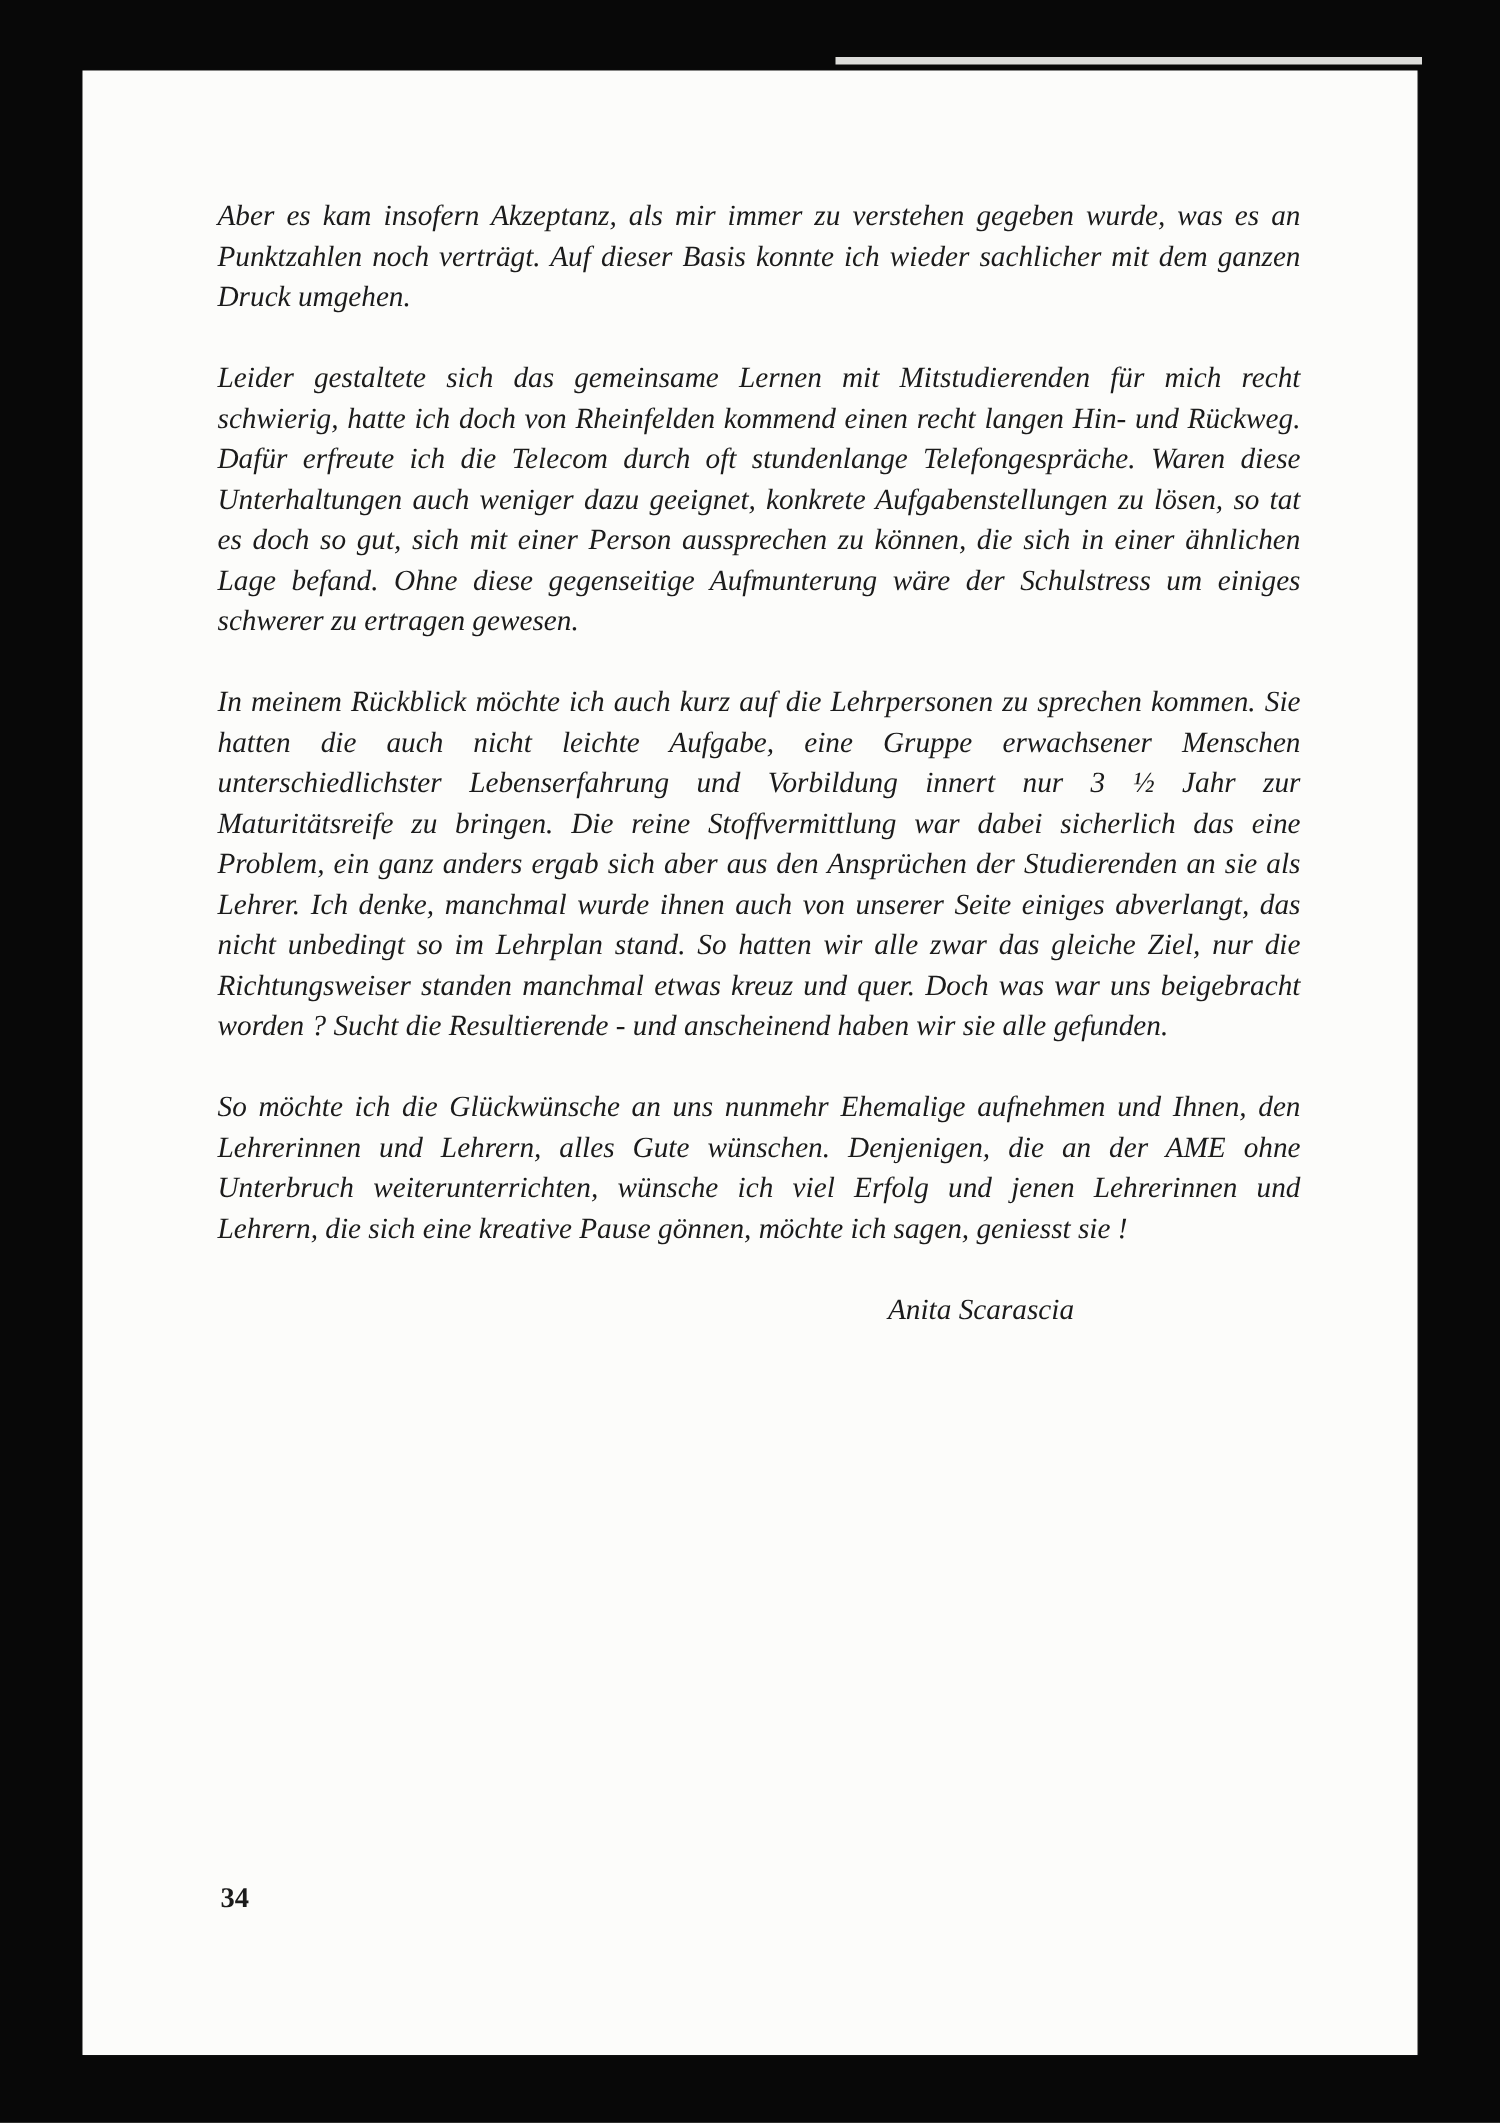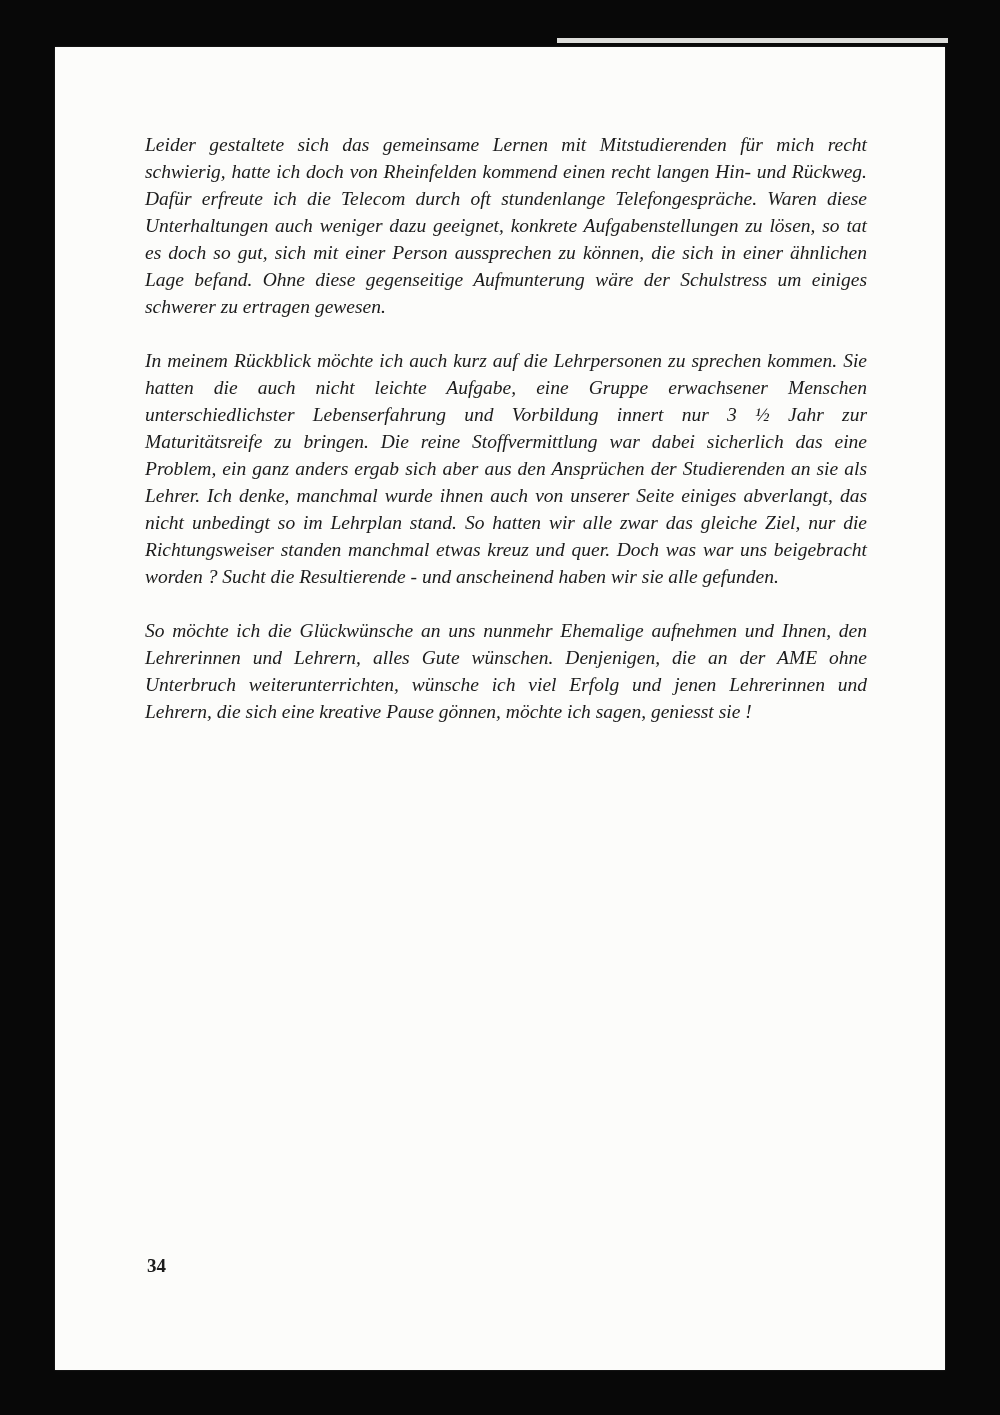--- a/index.html
+++ b/index.html
@@ -65,19 +65,21 @@
     text-align: center;
   }
 </style>
 </head>
 <body>
 
 <div class="scan">
   <div class="scan-edge"></div>
   <div class="page">
     <div class="content">
+      <p>Aber es kam insofern Akzeptanz, als mir immer zu verstehen gegeben wurde, was es an Punktzahlen noch verträgt. Auf dieser Basis konnte ich wieder sachlicher mit dem ganzen Druck umgehen.</p>
       <p>Leider gestaltete sich das gemeinsame Lernen mit Mitstudierenden für mich recht schwierig, hatte ich doch von Rheinfelden kommend einen recht langen Hin- und Rückweg. Dafür erfreute ich die Telecom durch oft stundenlange Telefongespräche. Waren diese Unterhaltungen auch weniger dazu geeignet, konkrete Aufgabenstellungen zu lösen, so tat es doch so gut, sich mit einer Person aussprechen zu können, die sich in einer ähnlichen Lage befand. Ohne diese gegenseitige Aufmunterung wäre der Schulstress um einiges schwerer zu ertragen gewesen.</p>
       <p>In meinem Rückblick möchte ich auch kurz auf die Lehrpersonen zu sprechen kommen. Sie hatten die auch nicht leichte Aufgabe, eine Gruppe erwachsener Menschen unterschiedlichster Lebenserfahrung und Vorbildung innert nur 3 ½ Jahr zur Maturitätsreife zu bringen. Die reine Stoffvermittlung war dabei sicherlich das eine Problem, ein ganz anders ergab sich aber aus den Ansprüchen der Studierenden an sie als Lehrer. Ich denke, manchmal wurde ihnen auch von unserer Seite einiges abverlangt, das nicht unbedingt so im Lehrplan stand. So hatten wir alle zwar das gleiche Ziel, nur die Richtungsweiser standen manchmal etwas kreuz und quer. Doch was war uns beigebracht worden ? Sucht die Resultierende - und anscheinend haben wir sie alle gefunden.</p>
       <p>So möchte ich die Glückwünsche an uns nunmehr Ehemalige aufnehmen und Ihnen, den Lehrerinnen und Lehrern, alles Gute wünschen. Denjenigen, die an der AME ohne Unterbruch weiterunterrichten, wünsche ich viel Erfolg und jenen Lehrerinnen und Lehrern, die sich eine kreative Pause gönnen, möchte ich sagen, geniesst sie !</p>
+      <div class="signature">Anita Scarascia</div>
     </div>
     <div class="page-number">34</div>
   </div>
 </div>
 
 </body></html>

